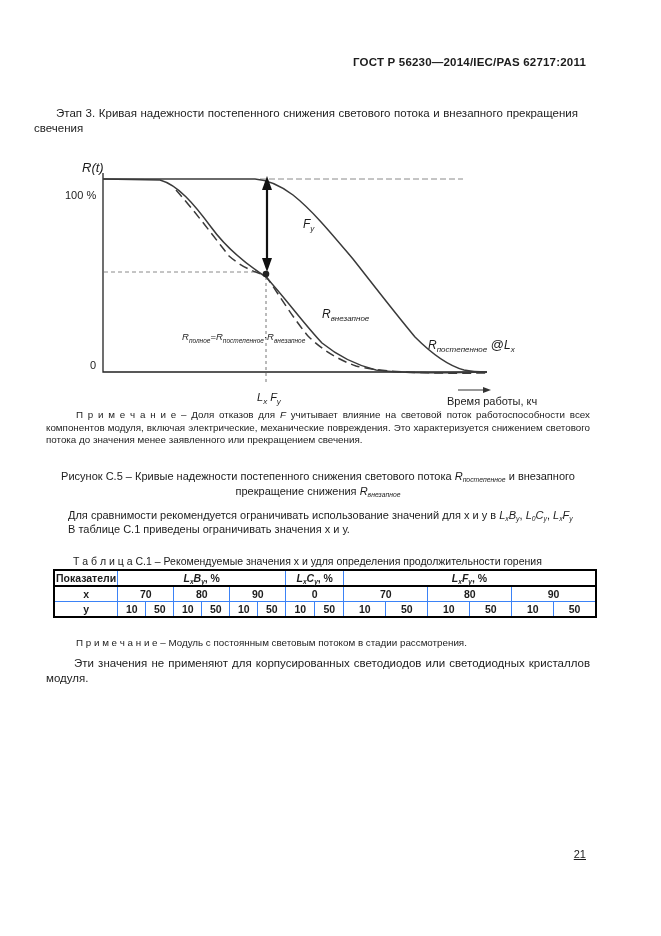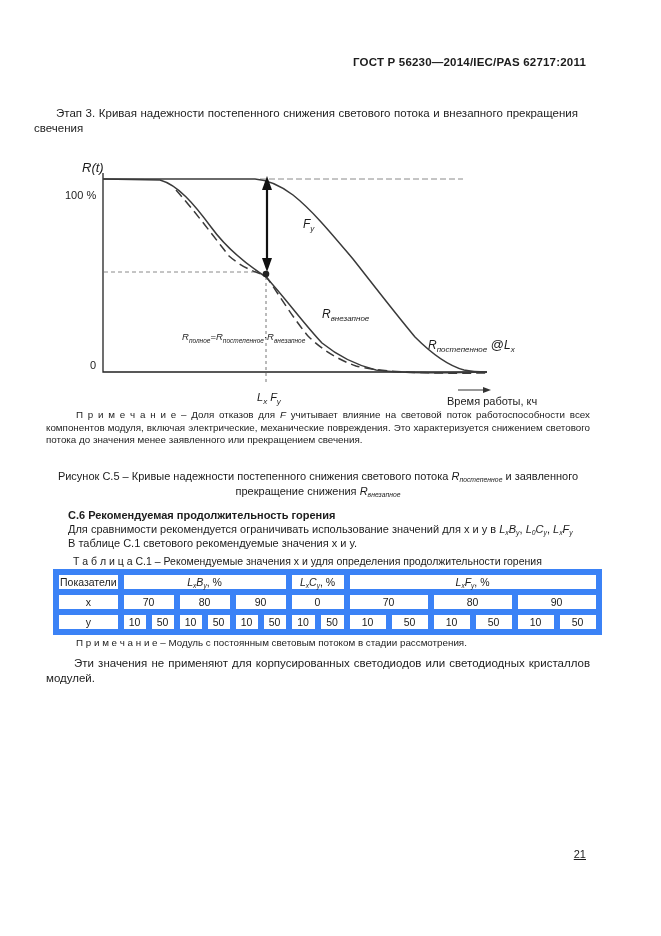--- a/index.html
+++ b/index.html
@@ -16,22 +16,22 @@
        text-align:justify;text-indent:30px;}
   .note1{top:409px;}
   .note2{top:637px;text-align:left;}
   .caption{position:absolute;top:469px;left:46px;width:544px;text-align:center;
        font-size:11px;line-height:14.5px;}
   .c6{position:absolute;top:508px;left:68px;width:522px;font-size:11px;line-height:14px;}
   .c6 .c6h{font-weight:bold;}
   .tbl-title{position:absolute;top:555px;left:53px;width:537px;font-size:10.5px;margin-left:20px;}
   table.tbl{position:absolute;top:569px;left:53px;border-collapse:collapse;
        border:2px solid #000;font-size:10.5px;}
-  table.tbl td{border:6px solid #3b82f6;text-align:center;height:14px;padding:0 1px;
-       white-space:nowrap;}
+  table.tbl td{border:1px solid #3b82f6;text-align:center;height:14px;padding:0 1px;
+       white-space:nowrap;font-weight:bold;}
   table.tbl tr.hrow td{border-bottom:2px solid #000;}
   .closing{position:absolute;top:656px;left:46px;width:544px;font-size:11.5px;
        line-height:15px;text-align:justify;text-indent:28px;}
   .pagenum{position:absolute;top:848px;left:46px;width:540px;text-align:right;font-size:11px;text-decoration:underline;}
   .it{font-style:italic;}
   sub{font-size:0.62em;vertical-align:-0.35em;line-height:0;}
   
   .svgt{font-family:"Liberation Sans",sans-serif;fill:#1c1c1c;}
   .ti{font-style:italic;}
   .sub65{font-size:6.5px;font-style:italic;}
@@ -80,28 +80,27 @@
 
       <line x1="398" y1="230" x2="428" y2="230" stroke="#333333" stroke-width="1"></line>
       <polygon points="431,230 423,227 423,233" fill="#333333"></polygon>
       <text x="387" y="245" class="svgt" font-size="11">Время работы, кч</text>
     </svg>
   </div>
 
   <div class="note note1"><span>П р и м е ч а н и е  – Доля отказов для </span><span class="it">F</span><span> учитывает влияние на световой поток работоспособности всех компонентов модуля, включая электрические, механические повреждения. Это характеризуется снижением светового потока до значения менее заявленного или прекращением свечения.</span></div>
 
   <div class="caption">
-    <div><span>Рисунок С.5 – Кривые надежности постепенного снижения светового потока </span><span class="it">R</span><sub class="it">постепенное</sub><span> и заявленного</span></div>
+    <div><span>Рисунок С.5 – Кривые надежности постепенного снижения светового потока </span><span class="it">R</span><sub class="it">постепенное</sub><span> и внезапного</span></div>
     <div><span>прекращение снижения </span><span class="it">R</span><sub class="it">внезапное</sub></div>
   </div>
 
   <div class="c6">
-    <div class="c6h">С.6 Рекомендуемая продолжительность горения</div>
     <div><span>Для сравнимости рекомендуется ограничивать использование значений для х и у в </span><span class="it"><span>L</span><sub>x</sub><span>B</span><sub>y</sub></span><span>, </span><span class="it"><span>L</span><sub>0</sub><span>C</span><sub>y</sub></span><span>, </span><span class="it"><span>L</span><sub>x</sub><span>F</span><sub>y</sub></span></div>
-    <div>В таблице С.1 светового рекомендуемые значения х и у.</div>
+    <div>В таблице С.1 приведены ограничивать значения х и у.</div>
   </div>
 
   <div class="tbl-title">Т а б л и ц а С.1 – Рекомендуемые значения х и удля определения продолжительности горения</div>
 
   <table class="tbl">
     <colgroup>
       <col style="width:60px">
       <col style="width:28px">
         <col style="width:28px">
         <col style="width:28px">
@@ -149,17 +148,17 @@
       <td>10</td>
       <td>50</td>
       <td>10</td>
       <td>50</td>
     </tr>
   </tbody>
     </table>
 
   <div class="note note2">П р и м е ч а н и е  – Модуль с постоянным световым потоком в стадии рассмотрения.</div>
 
-  <div class="closing">Эти значения не применяют для корпусированных светодиодов или светодиодных кристаллов модулей.</div>
+  <div class="closing">Эти значения не применяют для корпусированных светодиодов или светодиодных кристаллов модуля.</div>
 
   <div class="pagenum">21</div>
 
 </div>
 
 </body></html>

